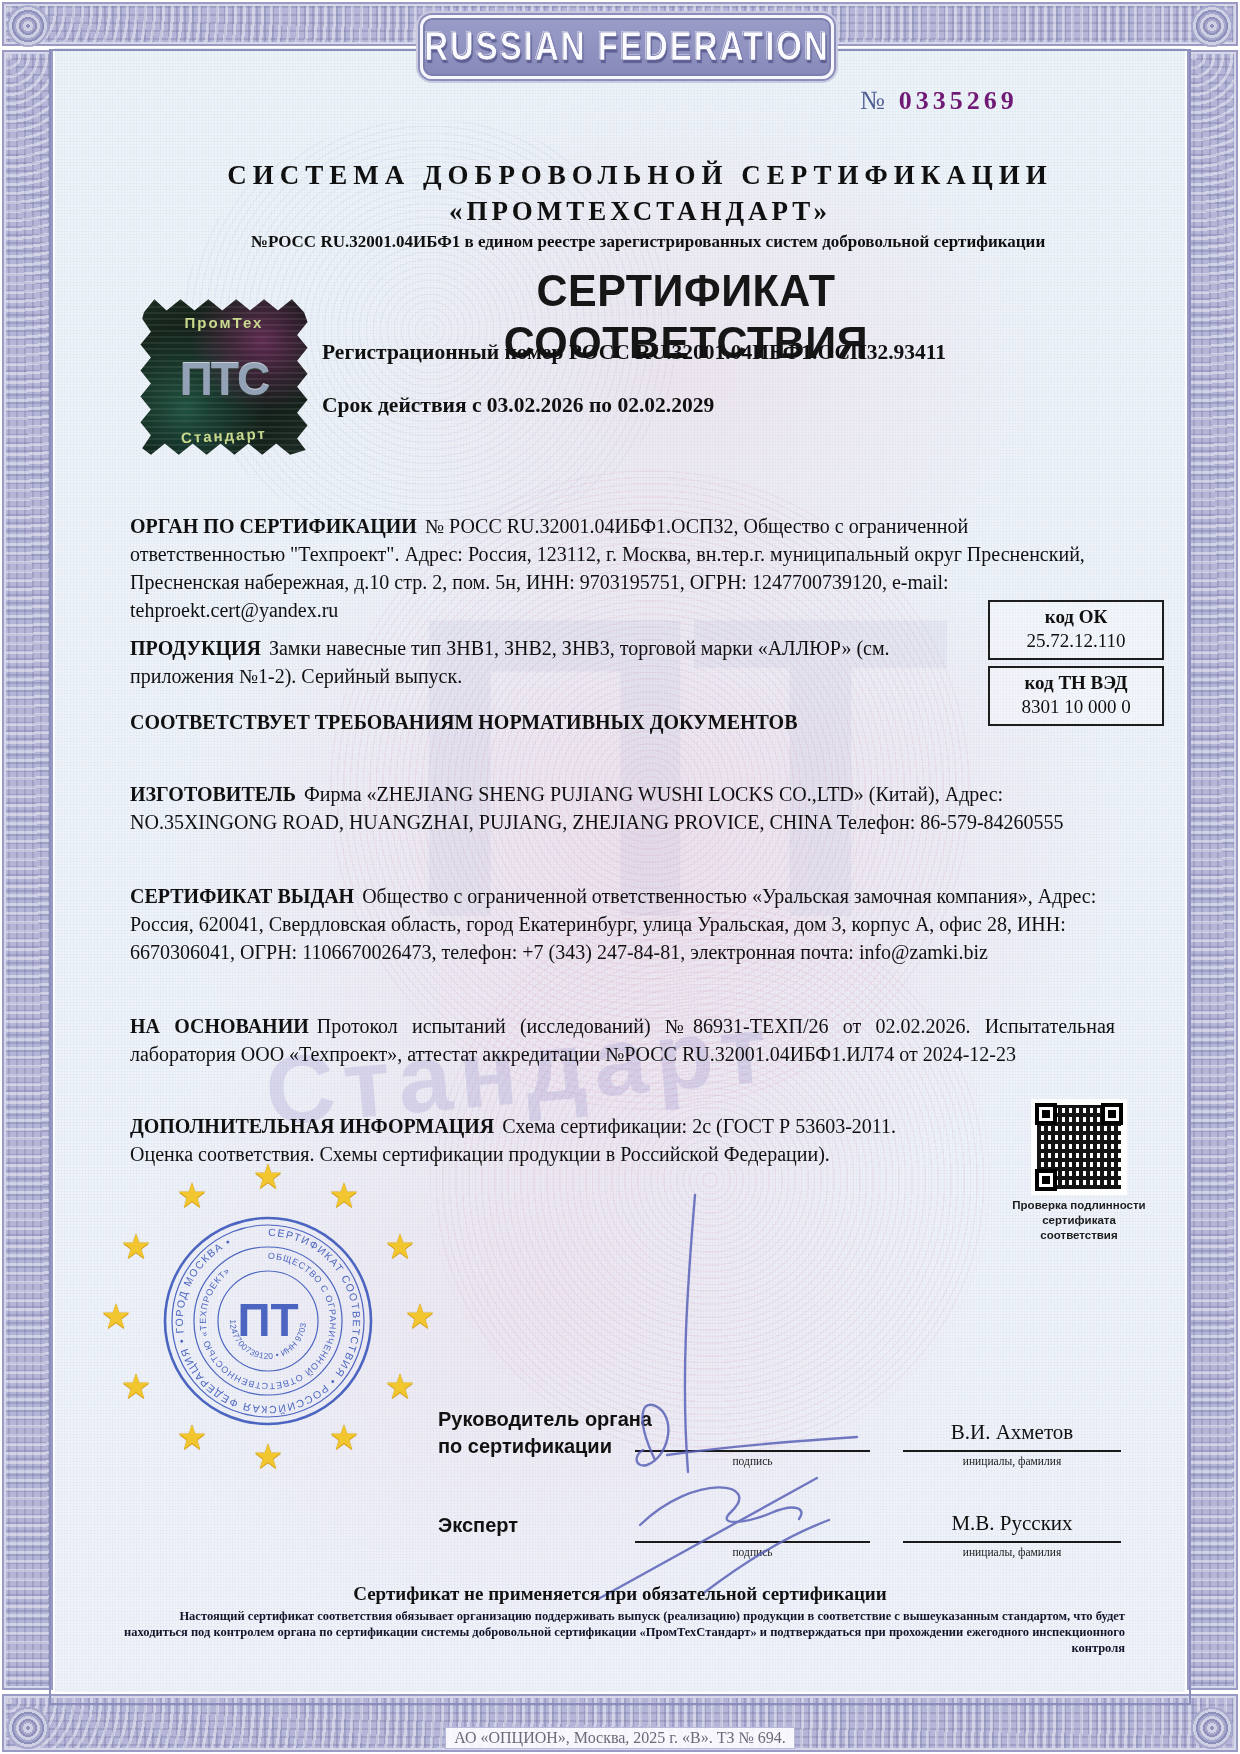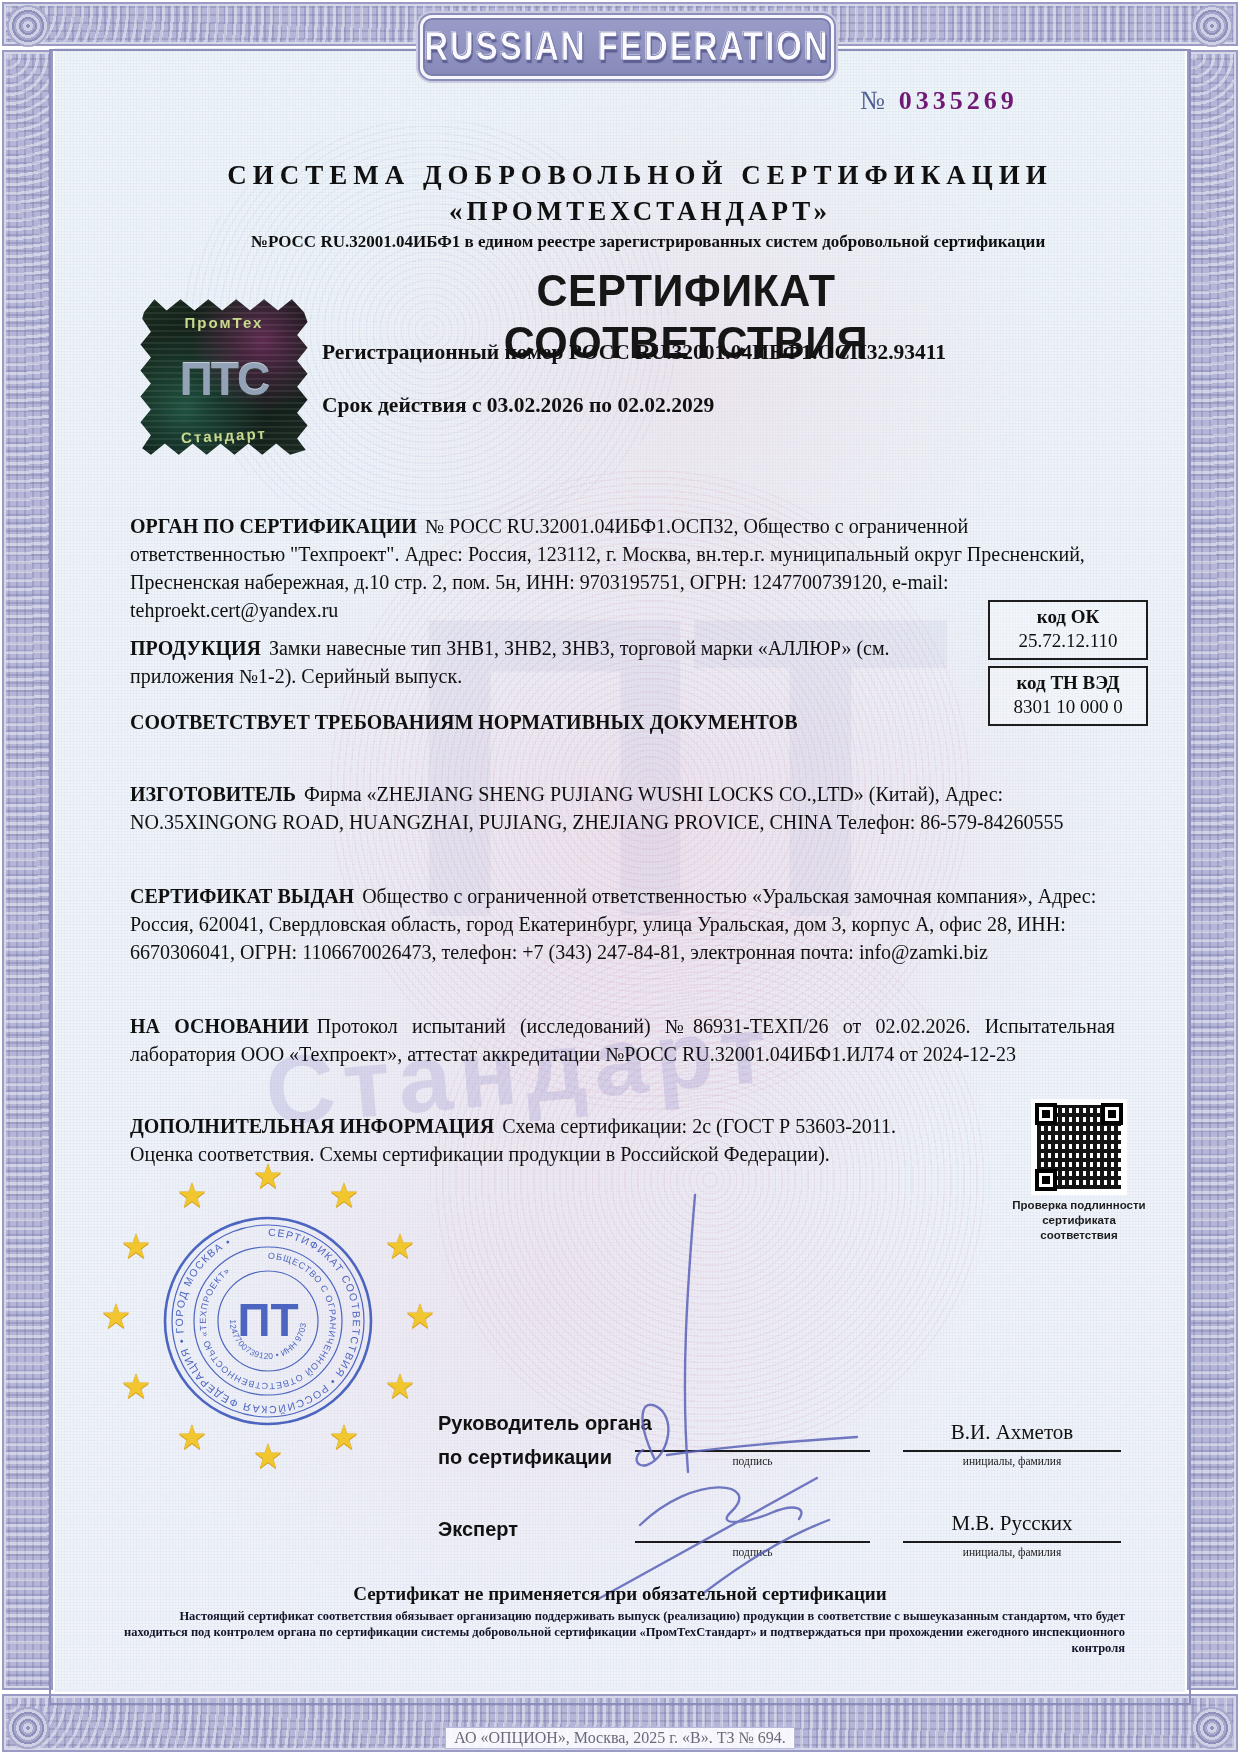--- a/index.html
+++ b/index.html
@@ -93,21 +93,21 @@
   .sec.justify { text-align:justify; }
   .s-organ  { top:492px; }
   .s-prod   { top:614px; width:862px; }
   .s-sootv  { top:688px; width:862px; }
   .s-izgot  { top:760px; }
   .s-vydan  { top:862px; }
   .s-osnov  { top:992px; }
   .s-dopinfo{ top:1092px; width:820px; }
 
   
-  .codebox { position:absolute; left:988px; width:160px; z-index:4; border:2px solid #1d1d1d;
+  .codebox { position:absolute; left:988px; width:176px; z-index:4; border:2px solid #1d1d1d;
     text-align:center; font-size:19px; line-height:24px; padding:3px 2px 5px; box-sizing:border-box; background:rgba(255,255,255,.25); }
   .codebox .cl { font-weight:bold; display:block; }
   .codebox .cv { display:block; }
   .cb1 { top:600px; }
   .cb2 { top:666px; }
 
   
   .qr { position:absolute; left:1035px; top:1103px; width:88px; height:88px; z-index:4; background:#fff;
     box-shadow:0 0 0 4px #fff; }
   .qr .noise { position:absolute; inset:2px;
@@ -121,21 +121,21 @@
   .qr-cap { position:absolute; left:1004px; top:1198px; width:150px; z-index:4; text-align:center;
     font-family:"Liberation Sans",sans-serif; font-weight:bold; font-size:11.5px; line-height:15px; color:#1c1c1c; }
 
   
   .stamp { position:absolute; left:112px; top:1168px; z-index:3; opacity:.9; }
   .star { position:absolute; z-index:3; font-size:34px; color:#f2c62e; transform:translate(-50%,-50%);
     text-shadow:0 0 1px #b8860b, 0 1px 0 #d8a018; font-family:"DejaVu Sans",sans-serif; }
 
   
   .role { position:absolute; left:438px; width:235px; z-index:4; font-family:"Liberation Sans",sans-serif;
-    font-weight:bold; font-size:20px; line-height:34px; color:#111; }
+    font-weight:bold; font-size:20px; line-height:27px; color:#111; }
   .role1 { top:1406px; } .role2 { top:1512px; }
   .sigline { position:absolute; height:0; border-top:2px solid #1a1a1a; z-index:4; }
   .sl1 { left:635px; top:1450px; width:235px; } .nl1 { left:903px; top:1450px; width:218px; }
   .sl2 { left:635px; top:1541px; width:235px; } .nl2 { left:903px; top:1541px; width:218px; }
   .under { position:absolute; z-index:4; text-align:center; font-size:11.5px; color:#222; }
   .u-sl1 { left:635px; top:1455px; width:235px; } .u-nl1 { left:903px; top:1455px; width:218px; }
   .u-sl2 { left:635px; top:1546px; width:235px; } .u-nl2 { left:903px; top:1546px; width:218px; }
   .sname { position:absolute; z-index:4; text-align:center; font-size:21px; }
   .n1 { left:903px; top:1420px; width:218px; } .n2 { left:903px; top:1511px; width:218px; }
   .sig-svg { position:absolute; left:555px; top:1170px; z-index:4; }

